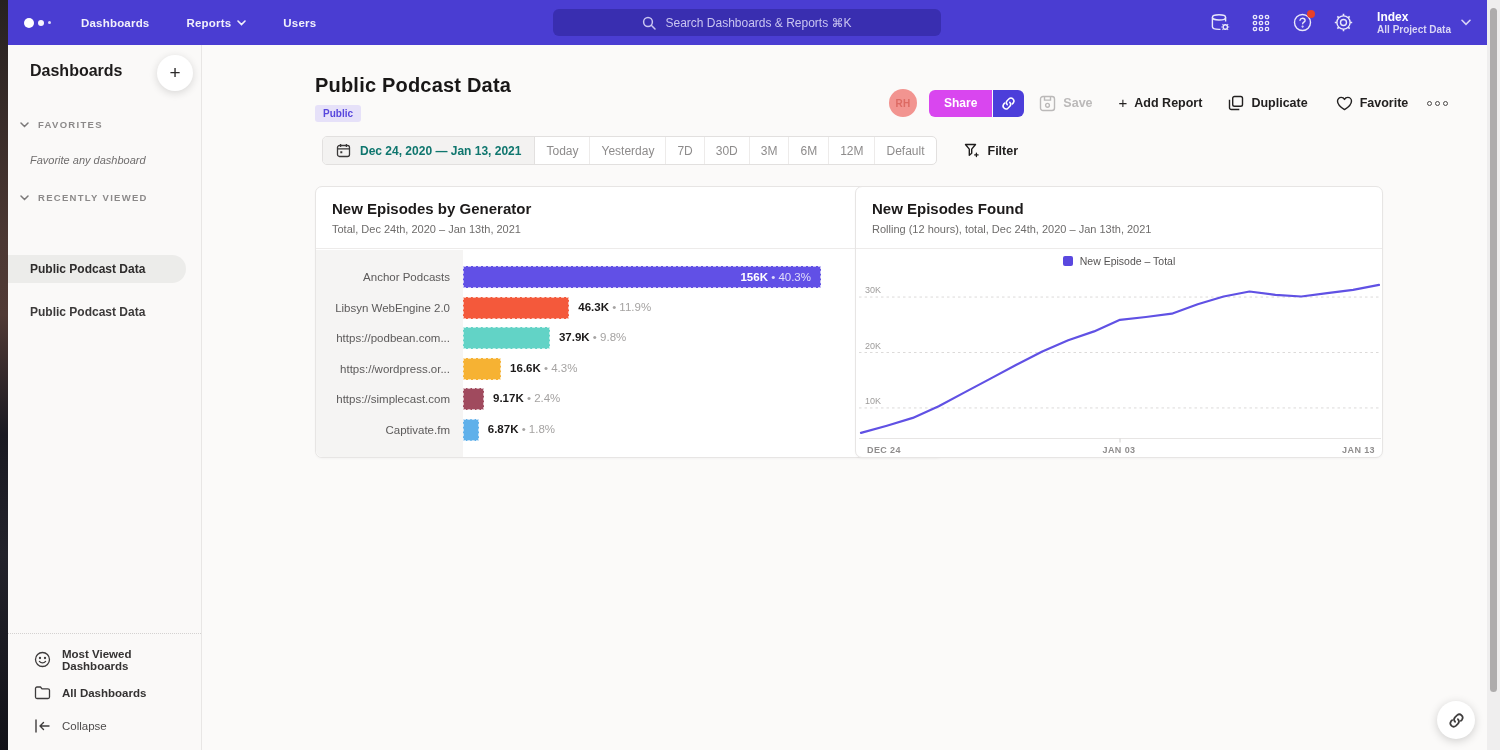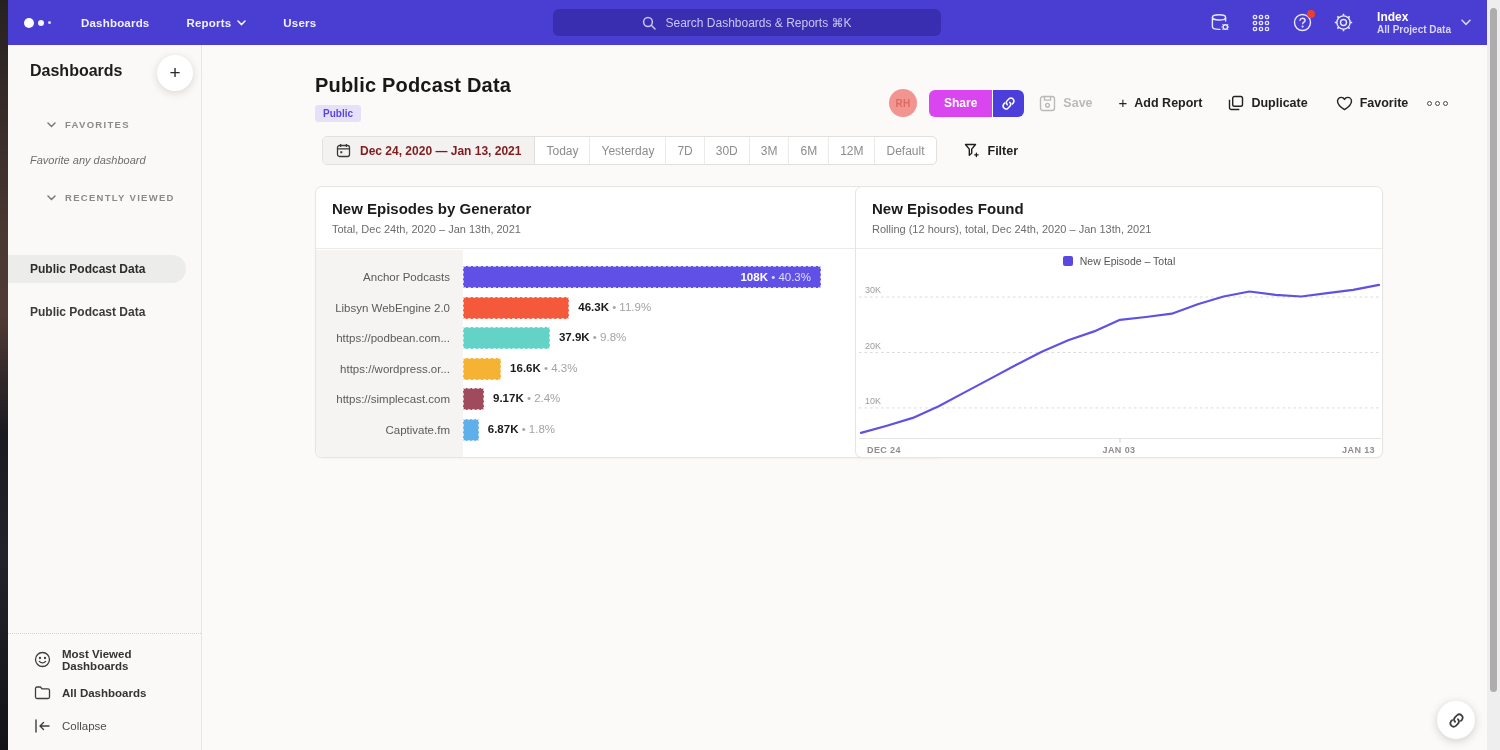--- a/index.html
+++ b/index.html
@@ -33,21 +33,21 @@
 
   
   .sidebar { position:absolute; left:8px; top:45px; width:194px; height:705px; background:#faf9f8;
     border-right:1px solid #e8e6e5; }
   .sb-head { position:relative; padding:17px 0 0 22px; }
   .sb-title { font-size:16px; font-weight:700; color:#1d1b1b; }
   .sb-add { position:absolute; right:8px; top:10px; width:36px; height:36px; border-radius:50%; background:#fff;
     box-shadow:0 2px 8px rgba(0,0,0,.14); display:flex; align-items:center; justify-content:center;
     font-size:19px; font-weight:300; color:#2c2a2a; cursor:pointer; }
   .sb-section { display:flex; align-items:center; gap:9px; padding-left:12px; margin-top:0;
-    font-size:9.5px; font-weight:700; letter-spacing:1.3px; color:#8b8989;margin-left:27px; }
+    font-size:9.5px; font-weight:700; letter-spacing:1.3px; color:#8b8989; }
   .sb-chev { color:#7b7979; display:flex; }
   .sb-empty { font-size:11px; font-style:italic; color:#6f6d6d; padding-left:22px; }
   .sb-item { font-size:12px; font-weight:600; color:#3c3a3a; padding-left:22px; cursor:pointer; }
   .sb-item-selected { position:absolute; left:0; width:178px; height:28px; background:#ececea;
     border-radius:0 14px 14px 0; display:flex; align-items:center; cursor:pointer; }
   .sb-item-selected span { font-size:12px; font-weight:700; color:#2e2c2c; padding-left:22px; }
   .sb-footer { position:absolute; left:0; bottom:0; width:100%; border-top:1px dotted #d4d2d1; padding:9px 0 8px; }
   .sb-foot-item { display:flex; align-items:center; gap:11px; height:33px; padding-left:26px;
     font-size:11.5px; font-weight:700; color:#343232; cursor:pointer; }
   .sb-foot-item.muted { font-weight:400; color:#4d4b4b; }
@@ -70,21 +70,21 @@
   .act-btn.disabled { color:#bbb9b9; cursor:default; }
   .act-plus { font-size:15px; font-weight:400; line-height:12px; }
   .mr26 { margin-right:26px; } .mr28 { margin-right:28px; } .mr18 { margin-right:19px; }
   .more-dots { display:flex; gap:3px; cursor:pointer; }
   .more-dots i { width:5px; height:5px; border:1.4px solid #4b4949; border-radius:50%; }
 
   
   .toolbar { position:absolute; left:322px; top:136px; height:29px; display:flex; align-items:center; }
   .range-group { display:flex; height:29px; border:1px solid #e2e0df; border-radius:5px; background:#fff; overflow:hidden; }
   .range-date { background:#f3f2f1; display:flex; align-items:center; gap:9px; padding:0 13px;
-    font-size:12px; font-weight:700; color:#7f1d1d; border-right:1px solid #e2e0df; cursor:pointer; }
+    font-size:12px; font-weight:700; color:#0f766e; border-right:1px solid #e2e0df; cursor:pointer; }
   .range-date svg { color:#3a3838; }
   .preset { display:flex; align-items:center; padding:0 11px; font-size:12px; color:#8e8c8c;
     border-right:1px solid #edebea; cursor:pointer; }
   .preset:last-child { border-right:none; }
   .filter-btn { margin-left:27px; display:flex; align-items:center; gap:8px; font-size:12.5px; font-weight:700;
     color:#1f1d1d; cursor:pointer; }
 
   
   .card { position:absolute; top:186px; background:#fff; border:1px solid #e7e5e4; border-radius:7px;
     box-shadow:0 1px 2px rgba(0,0,0,.03); }
@@ -355,21 +355,21 @@
     <div class="card-title">New Episodes by Generator</div>
     <div class="card-sub">Total, Dec 24th, 2020 – Jan 13th, 2021</div>
   </div>
   <div class="bar-plot">
     <div class="label-col-bg"></div>
     <div class="bar-rows" id="bar-rows">
         <div class="bar-row">
           <div class="bar-label">Anchor Podcasts</div>
           <div class="bar-zone">
             <div class="bar" style="width: 358px; background: rgb(97, 80, 230);">
-              <div class="bar-val inside" style="right: 9px;"><b>108K</b><span class="pct"> • 40.3%</span></div>
+              <div class="bar-val inside" style="right: 9px;"><b>156K</b><span class="pct"> • 40.3%</span></div>
             </div>
           </div>
         </div>
         <div class="bar-row">
           <div class="bar-label">Libsyn WebEngine 2.0</div>
           <div class="bar-zone">
             <div class="bar-val" style="left: 115.253px;"><b>46.3K</b><span class="pct"> • 11.9%</span></div>
             <div class="bar" style="width: 106.253px; background: rgb(244, 89, 59);"></div>
           </div>
         </div>

